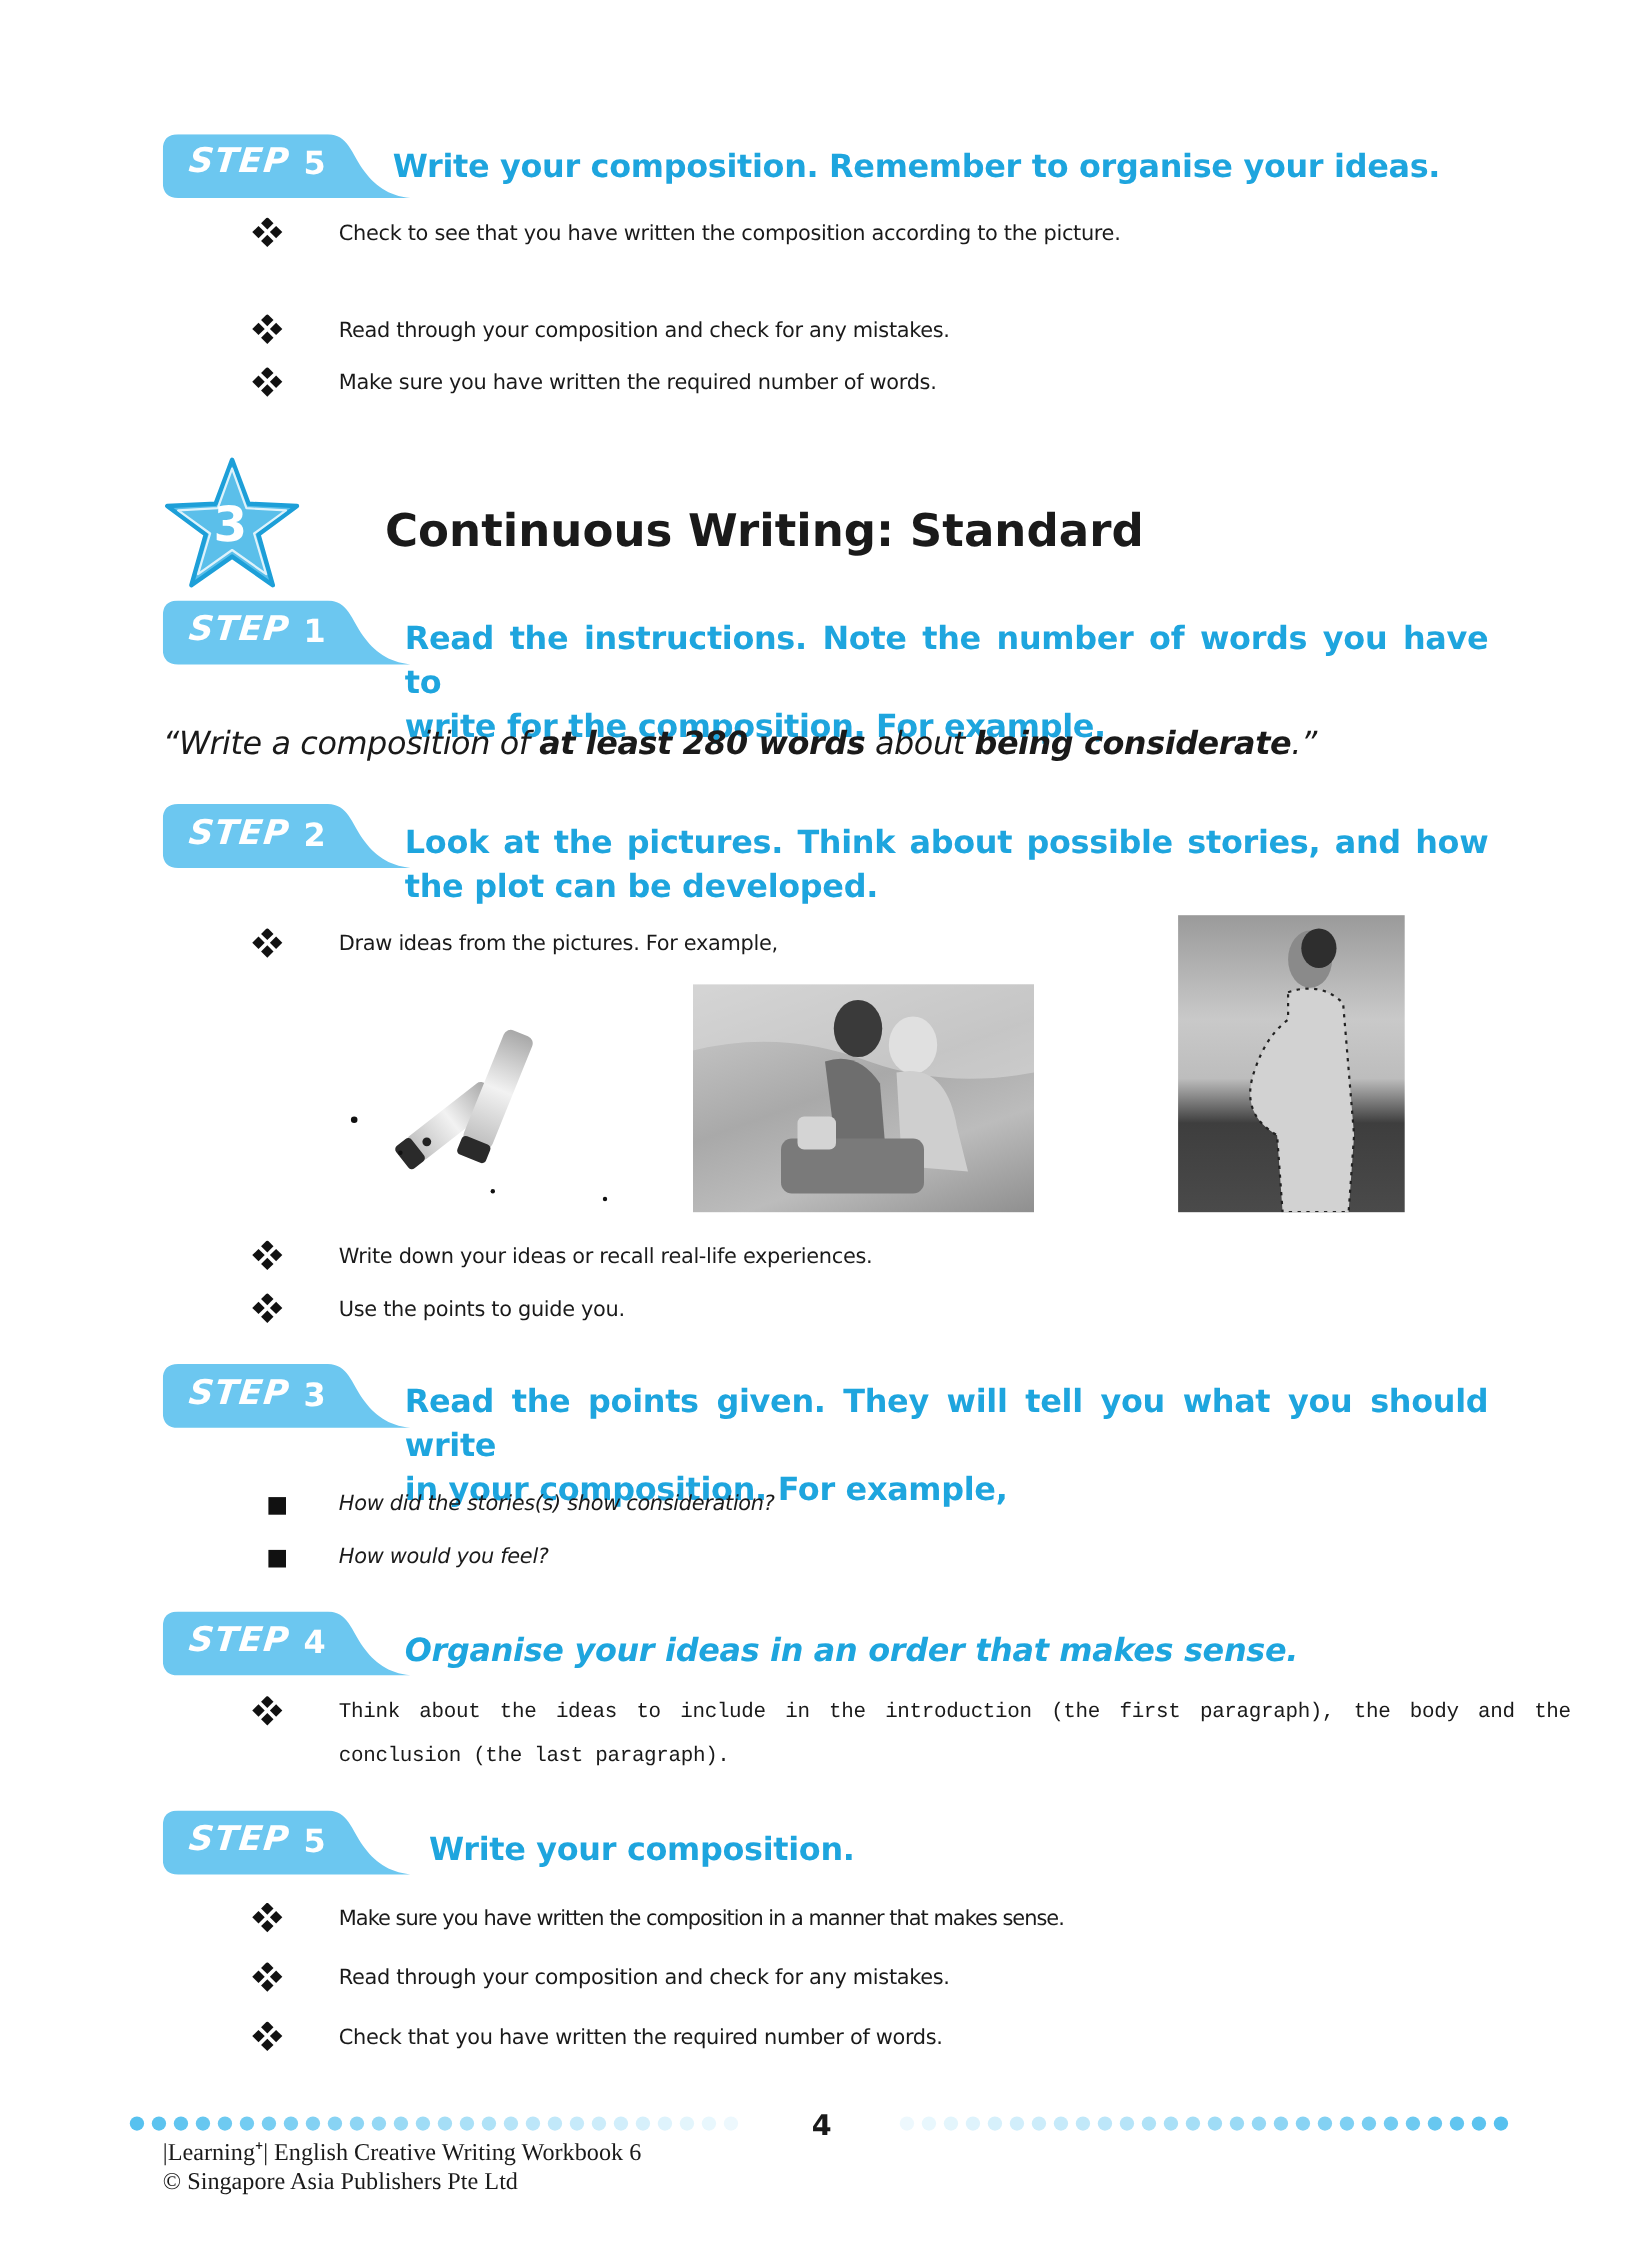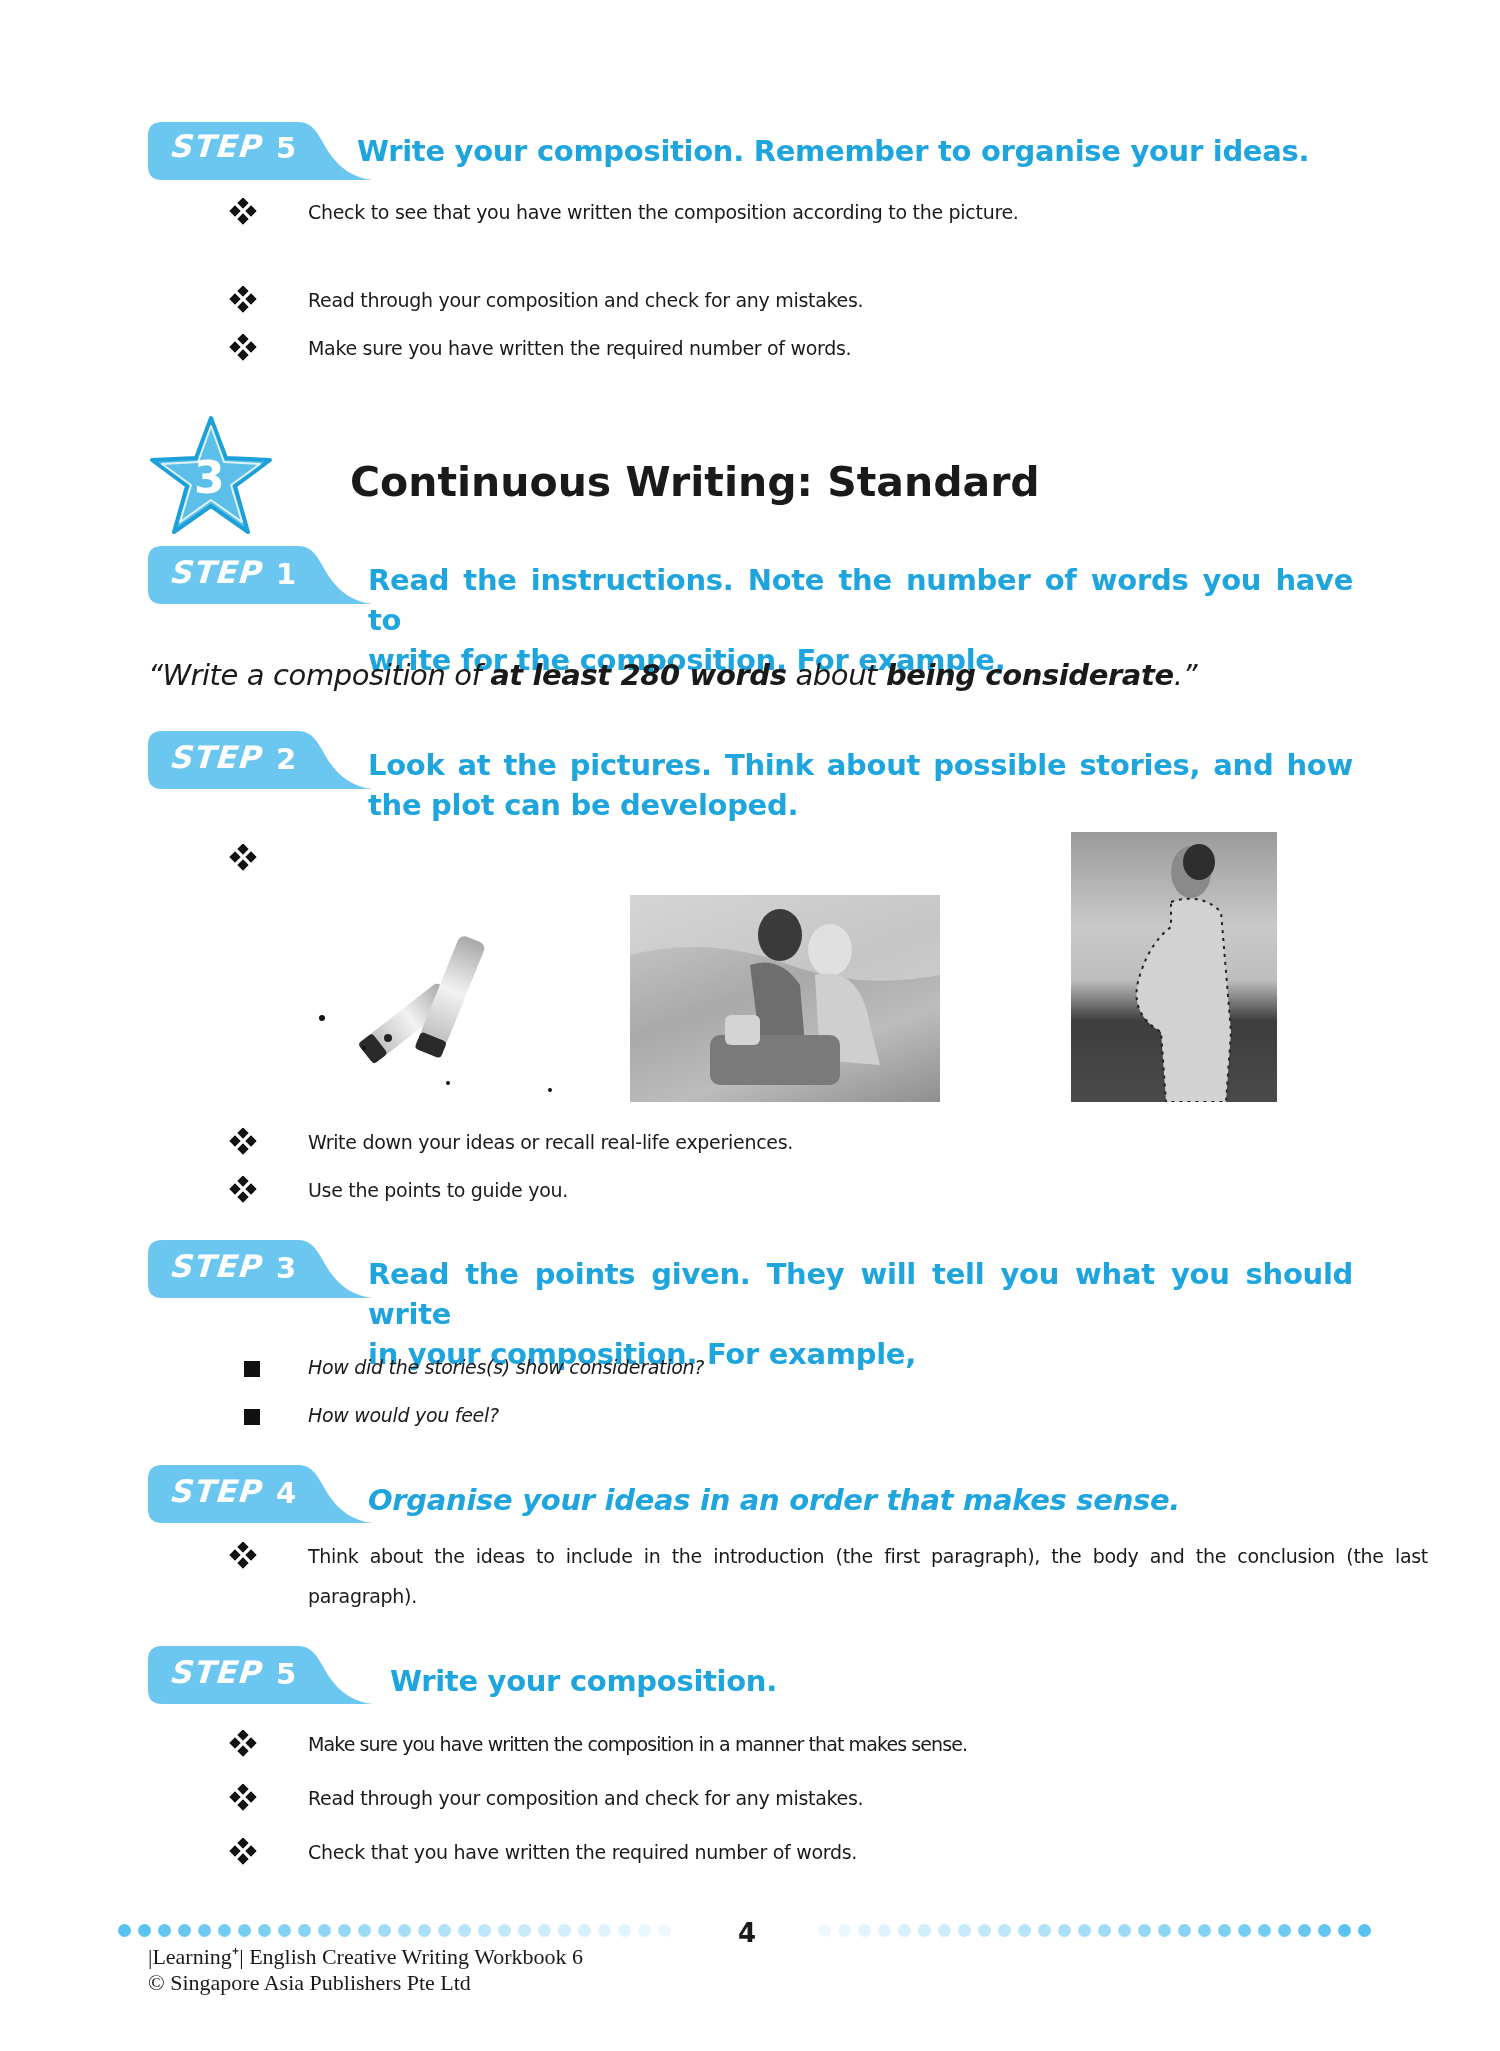--- a/index.html
+++ b/index.html
@@ -146,20 +146,21 @@
 </div>
 <div class="step-head" style="top:745px;">
   <div style="text-align:justify; text-align-last:justify;">Look at the pictures. Think about possible stories, and how</div>
   <div>the plot can be developed.</div>
 </div>
 
 <div class="bullet-row" style="top:838px; height:40px;">
   <svg class="mark" viewBox="0 0 30 30">
       <use href="#diamond4"></use>
     </svg>
+  <div class="txt" style="width:800px;">Draw ideas from the pictures. For example,</div>
 </div>
 
 <div class="photo" style="left:300px; top:920px; width:270px; height:180px; background:#ffffff;">
   <svg width="270" height="180" viewBox="0 0 270 180">
     <defs>
       <linearGradient id="cg" x1="0" x2="1">
           <stop offset="0" stop-color="#bdbdbd"></stop>
           <stop offset="0.5" stop-color="#f2f2f2"></stop>
           <stop offset="1" stop-color="#a8a8a8"></stop>
         </linearGradient>
@@ -241,21 +242,21 @@
     </svg>
   <span class="lbl">STEP</span>
   <span class="num">4</span>
 </div>
 <div class="step-head" style="top:1480px;font-style:italic;">Organise your ideas in an order that makes sense.</div>
 
 <div class="bullet-row" style="top:1536px; height:80px;">
   <svg class="mark" viewBox="0 0 30 30">
       <use href="#diamond4"></use>
     </svg>
-  <div class="txt" style="width:1120px;">Think about the ideas to include in the introduction (the first paragraph), the body and the conclusion (the last paragraph).</div>
+  <div class="txt" style="width:1120px;font-family:Liberation Mono, monospace;">Think about the ideas to include in the introduction (the first paragraph), the body and the conclusion (the last paragraph).</div>
 </div>
 
 <div class="badge" style="left:148px; top:1646px;">
   <svg width="230" height="60">
       <use href="#badgeShape"></use>
     </svg>
   <span class="lbl">STEP</span>
   <span class="num">5</span>
 </div>
 <div class="step-head w5" style="top:1661px;">Write your composition.</div>

